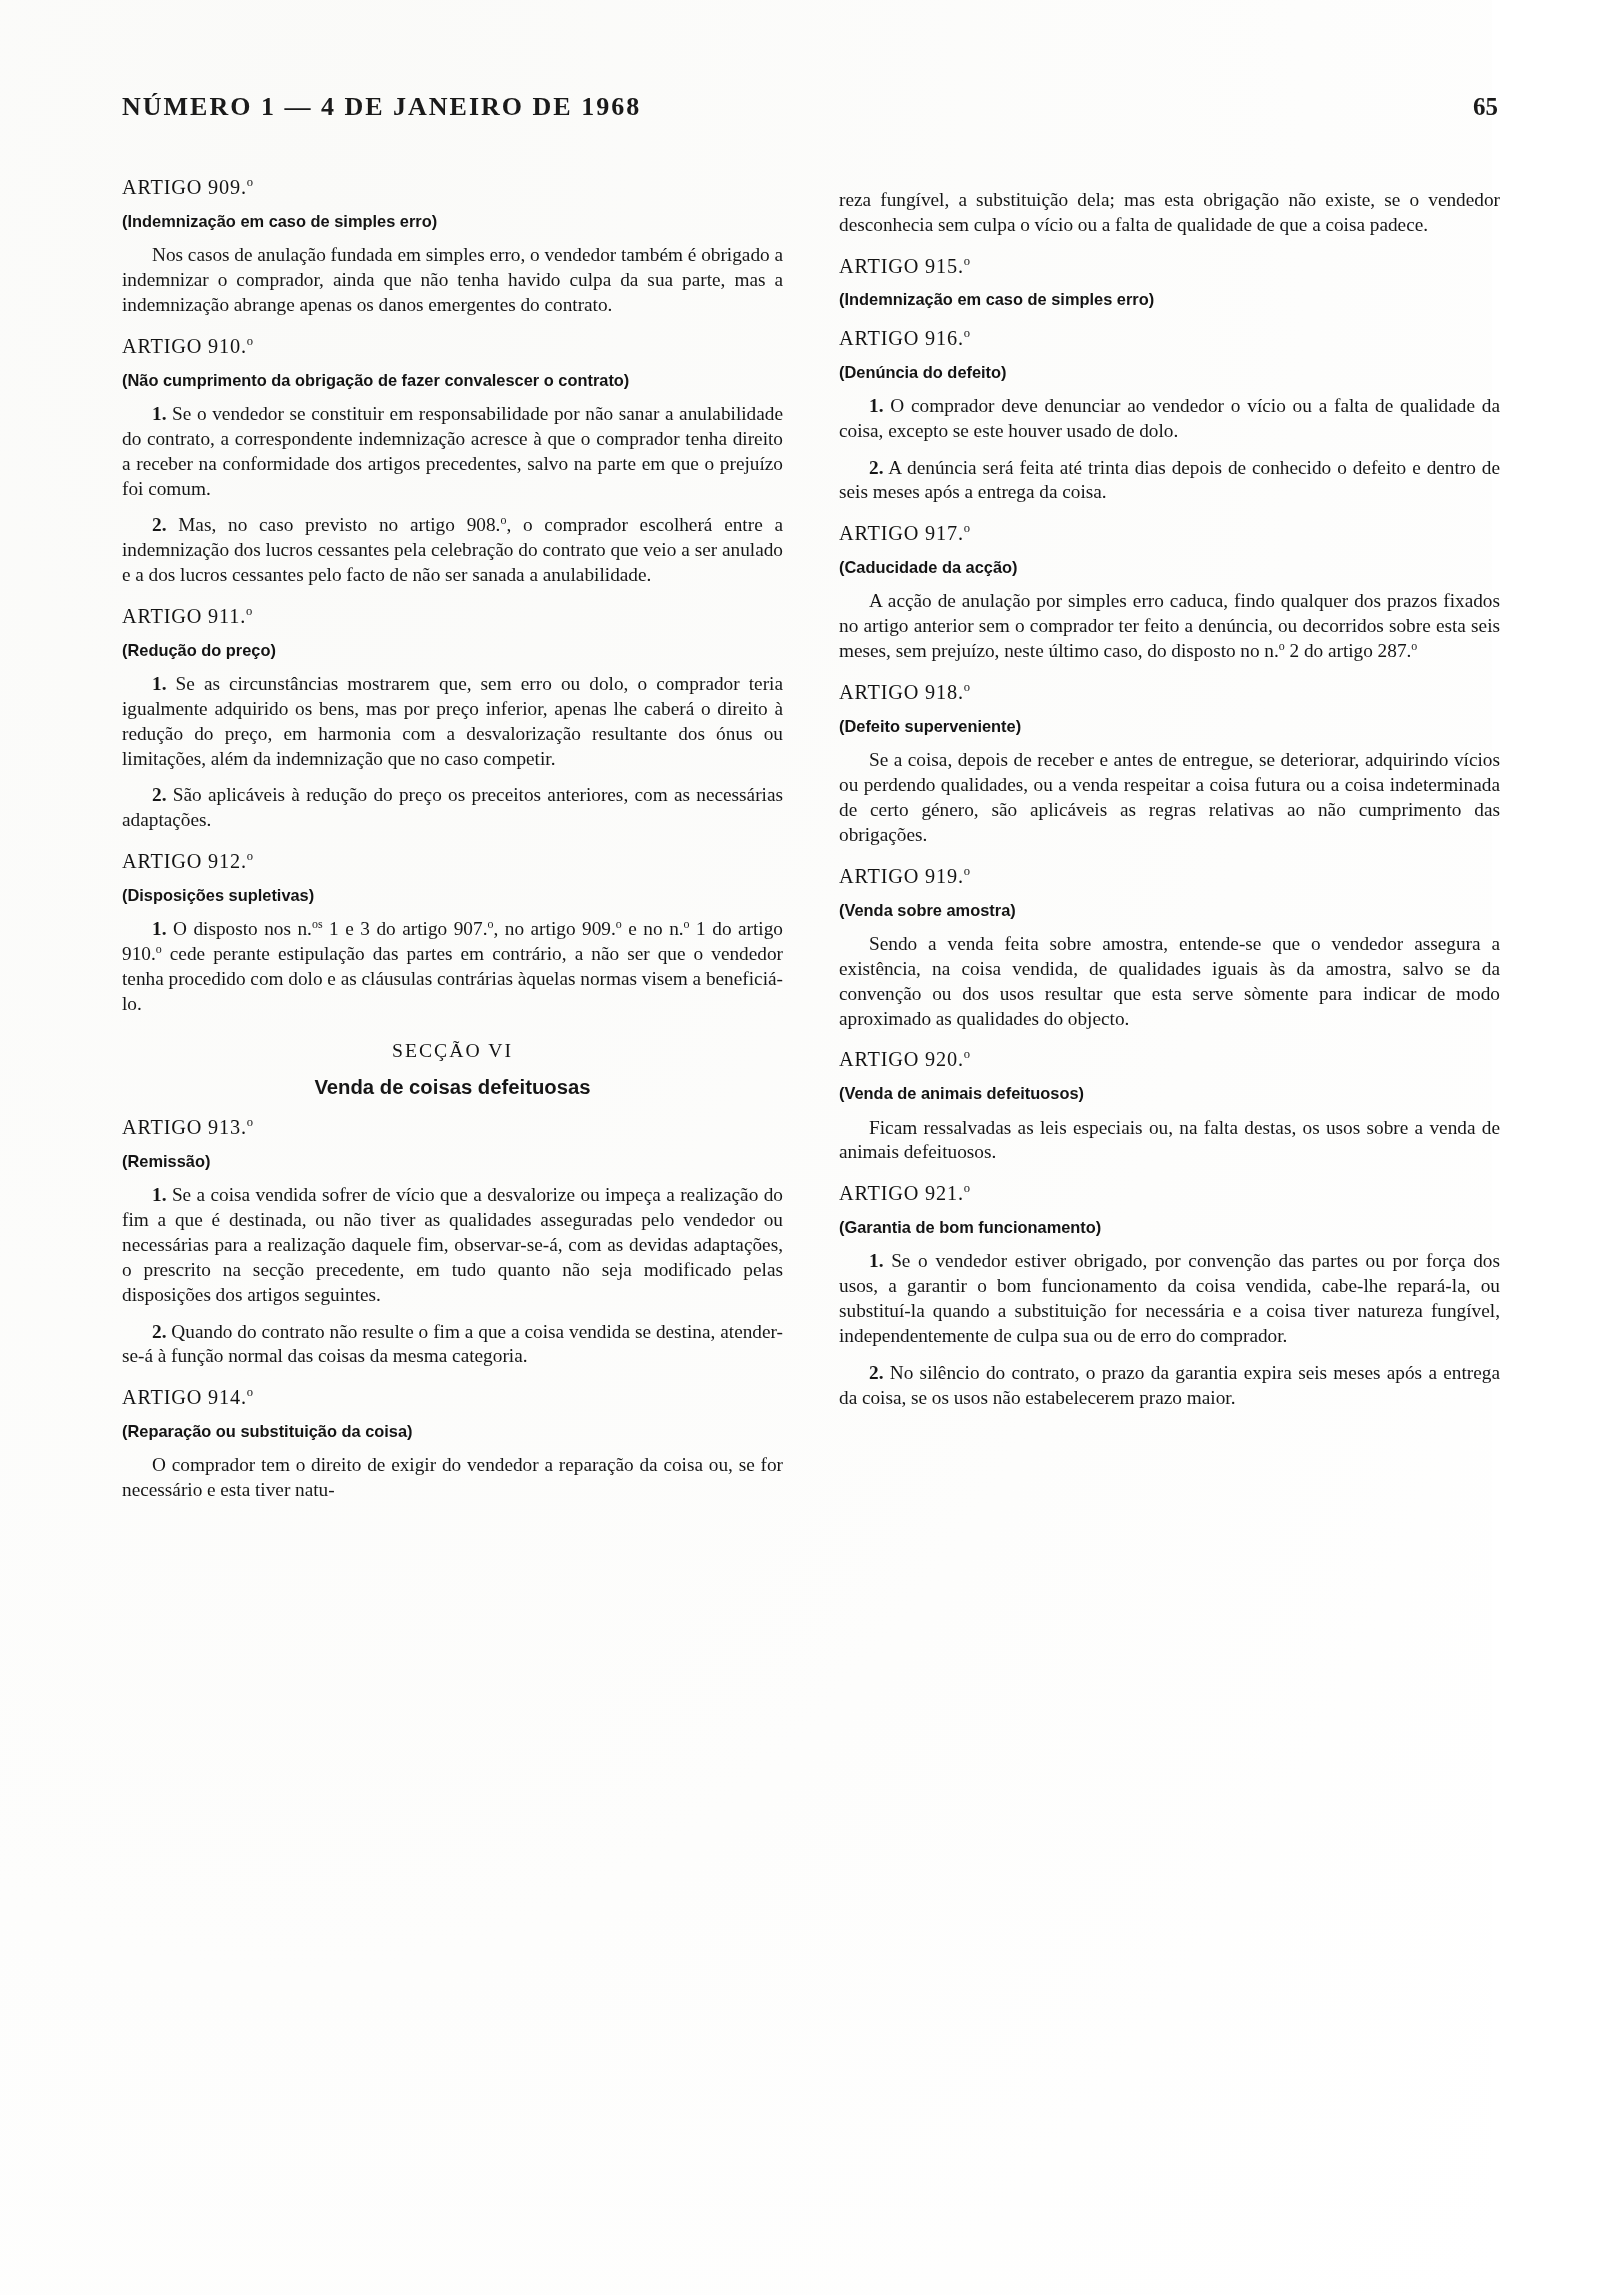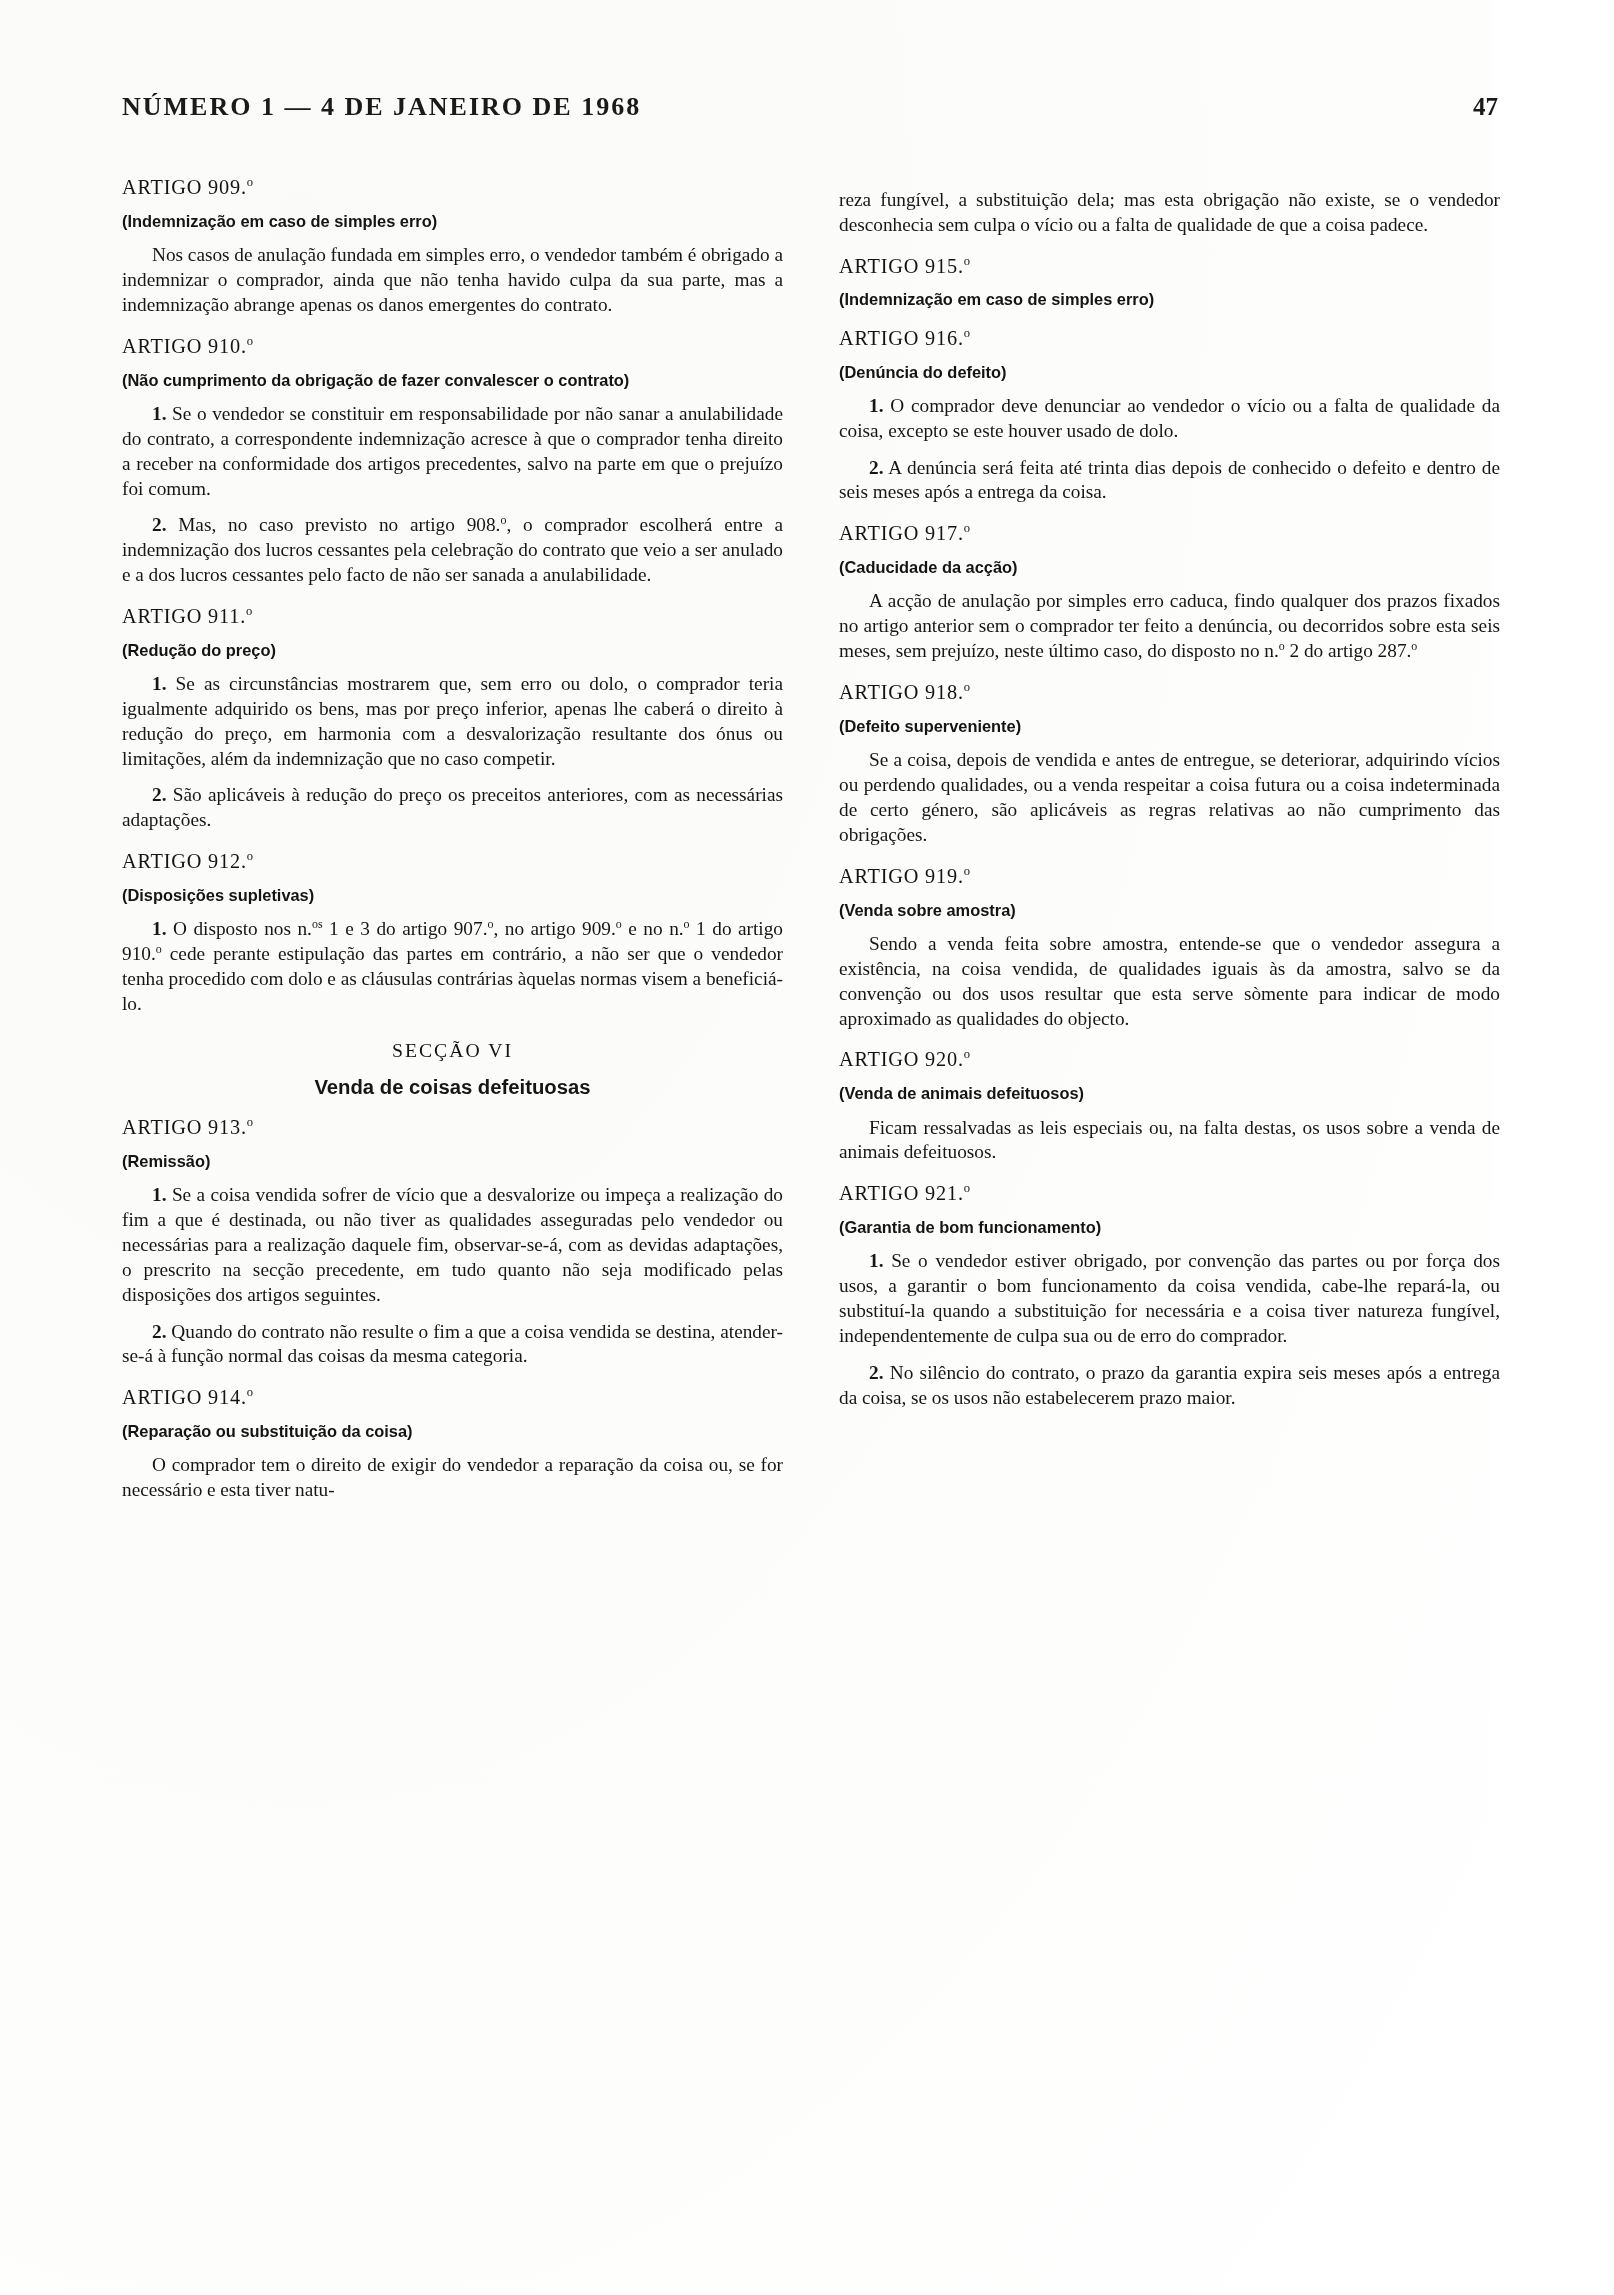--- a/index.html
+++ b/index.html
@@ -117,21 +117,21 @@
   }
 </style>
 </head>
 <body>
 
 <div class="page">
   <div class="paper-tint"></div>
 
   <div class="header">
     <div class="header-title">NÚMERO 1 — 4 DE JANEIRO DE 1968</div>
-    <div class="header-page">47</div>
+    <div class="header-page">65</div>
   </div>
 
   <div class="columns">
     <div class="col" id="col-left">
         <div class="art-title first">ARTIGO 909.<sup class="o">o</sup></div>
         <div class="art-sub">(Indemnização em caso de simples erro)</div>
         <p class="body">Nos casos de anulação fundada em simples erro, o vendedor também é obrigado a indemnizar o comprador, ainda que não tenha havido culpa da sua parte, mas a indemnização abrange apenas os danos emergentes do contrato.</p>
         <div class="art-title">ARTIGO 910.<sup class="o">o</sup></div>
         <div class="art-sub">(Não cumprimento da obrigação de fazer convalescer o contrato)</div>
         <p class="body"><span class="num">1.</span> Se o vendedor se constituir em responsabilidade por não sanar a anulabilidade do contrato, a correspondente indemnização acresce à que o comprador tenha direito a receber na conformidade dos artigos precedentes, salvo na parte em que o prejuízo foi comum.</p>
@@ -159,21 +159,21 @@
         <div class="art-sub">(Indemnização em caso de simples erro)</div>
         <div class="art-title">ARTIGO 916.<sup class="o">o</sup></div>
         <div class="art-sub">(Denúncia do defeito)</div>
         <p class="body"><span class="num">1.</span> O comprador deve denunciar ao vendedor o vício ou a falta de qualidade da coisa, excepto se este houver usado de dolo.</p>
         <p class="body"><span class="num">2.</span> A denúncia será feita até trinta dias depois de conhecido o defeito e dentro de seis meses após a entrega da coisa.</p>
         <div class="art-title">ARTIGO 917.<sup class="o">o</sup></div>
         <div class="art-sub">(Caducidade da acção)</div>
         <p class="body">A acção de anulação por simples erro caduca, findo qualquer dos prazos fixados no artigo anterior sem o comprador ter feito a denúncia, ou decorridos sobre esta seis meses, sem prejuízo, neste último caso, do disposto no n.<sup class="o">o</sup> 2 do artigo 287.<sup class="o">o</sup></p>
         <div class="art-title">ARTIGO 918.<sup class="o">o</sup></div>
         <div class="art-sub">(Defeito superveniente)</div>
-        <p class="body">Se a coisa, depois de vendida e antes de entregue, se deteriorar, adquirindo vícios ou perdendo qualidades, ou a venda respeitar a coisa futura ou a coisa indeterminada de certo género, são aplicáveis as regras relativas ao não cumprimento das obrigações.</p>
+        <p class="body">Se a coisa, depois de receber e antes de entregue, se deteriorar, adquirindo vícios ou perdendo qualidades, ou a venda respeitar a coisa futura ou a coisa indeterminada de certo género, são aplicáveis as regras relativas ao não cumprimento das obrigações.</p>
         <div class="art-title">ARTIGO 919.<sup class="o">o</sup></div>
         <div class="art-sub">(Venda sobre amostra)</div>
         <p class="body">Sendo a venda feita sobre amostra, entende-se que o vendedor assegura a existência, na coisa vendida, de qualidades iguais às da amostra, salvo se da convenção ou dos usos resultar que esta serve sòmente para indicar de modo aproximado as qualidades do objecto.</p>
         <div class="art-title">ARTIGO 920.<sup class="o">o</sup></div>
         <div class="art-sub">(Venda de animais defeituosos)</div>
         <p class="body">Ficam ressalvadas as leis especiais ou, na falta destas, os usos sobre a venda de animais defeituosos.</p>
         <div class="art-title">ARTIGO 921.<sup class="o">o</sup></div>
         <div class="art-sub">(Garantia de bom funcionamento)</div>
         <p class="body"><span class="num">1.</span> Se o vendedor estiver obrigado, por convenção das partes ou por força dos usos, a garantir o bom funcionamento da coisa vendida, cabe-lhe repará-la, ou substituí-la quando a substituição for necessária e a coisa tiver natureza fungível, independentemente de culpa sua ou de erro do comprador.</p>
         <p class="body"><span class="num">2.</span> No silêncio do contrato, o prazo da garantia expira seis meses após a entrega da coisa, se os usos não estabelecerem prazo maior.</p>

